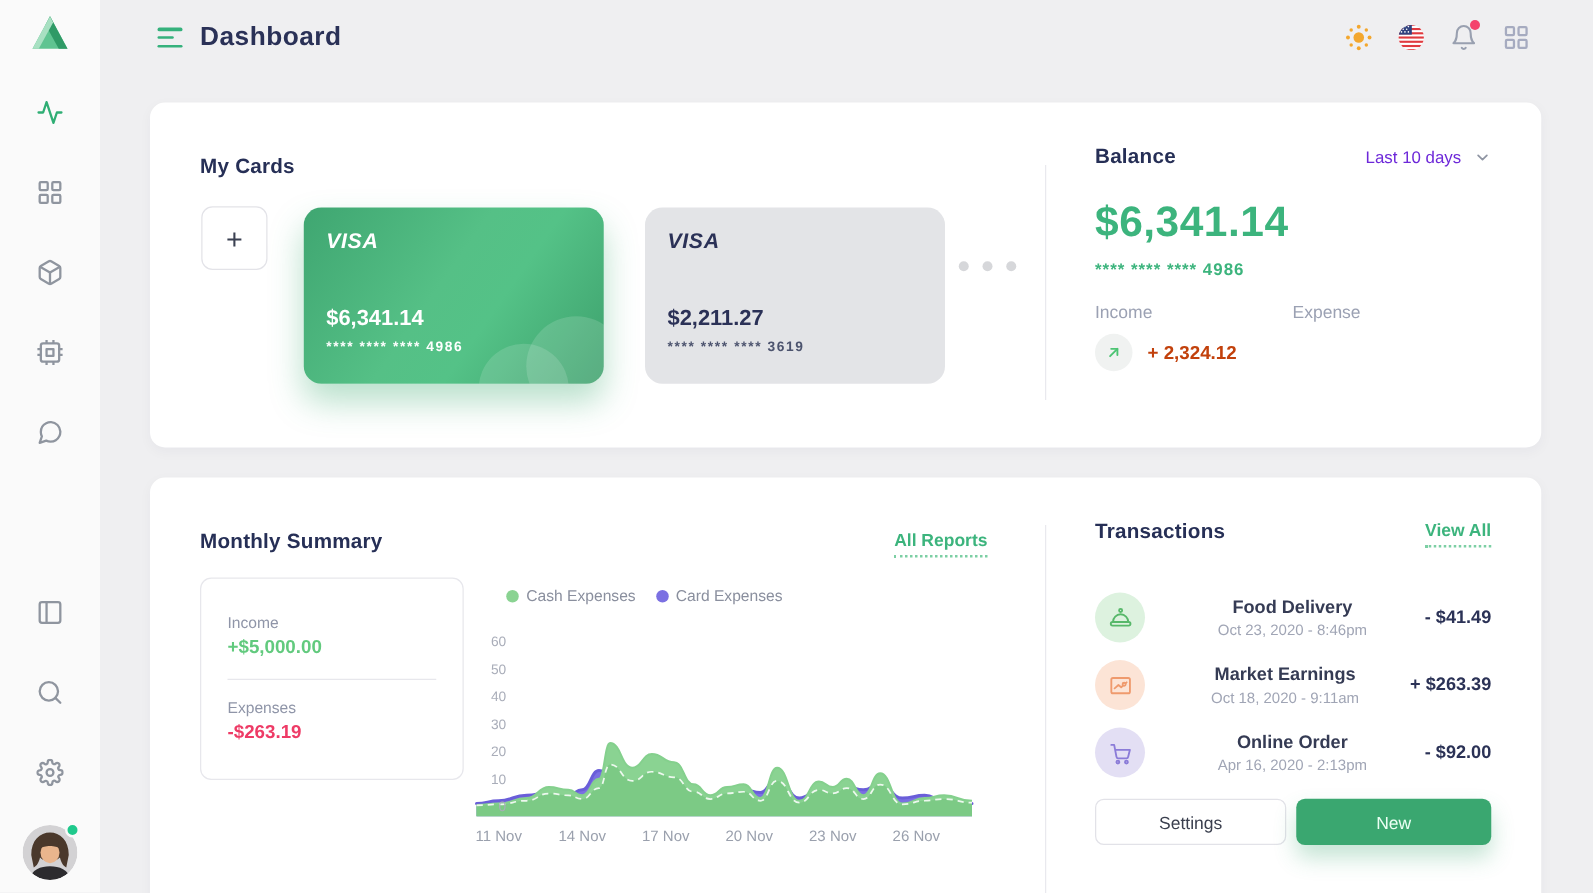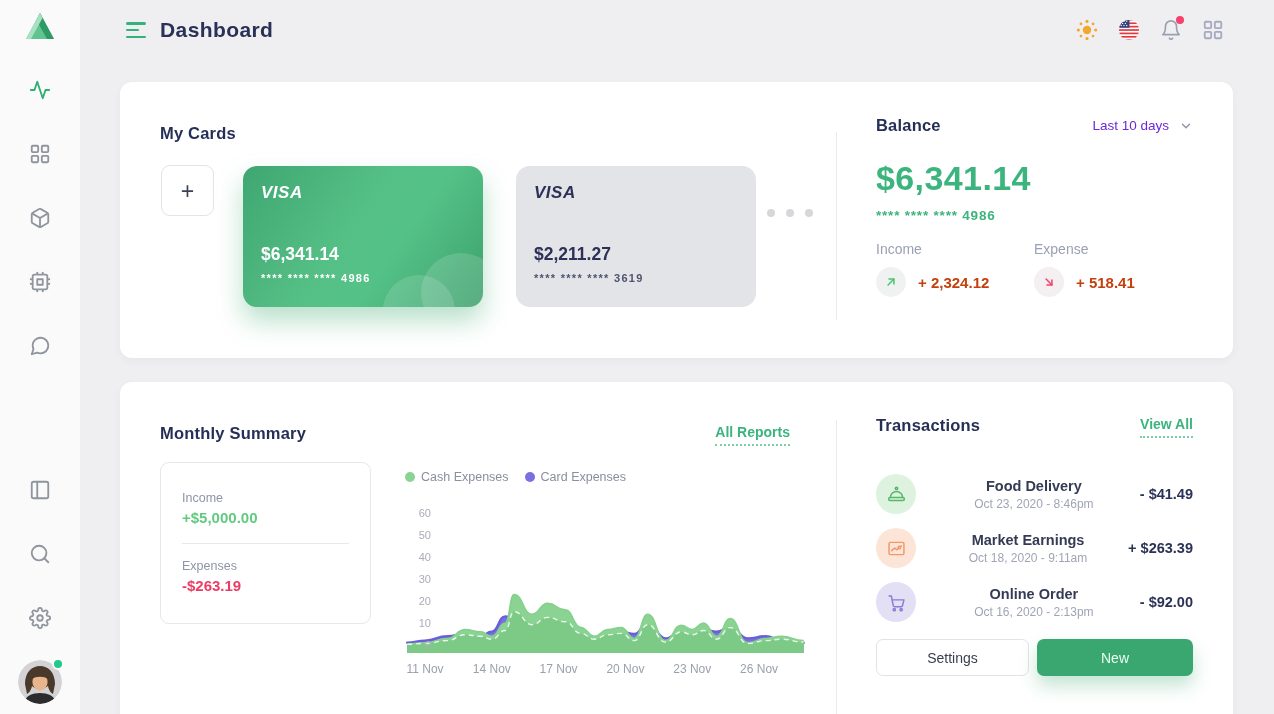--- a/index.html
+++ b/index.html
@@ -79,21 +79,21 @@
   #summary-box { position:absolute; left:40px; top:80px; width:211px; height:162px;
     border:1px solid #e7e7ec; border-radius:9px; padding:28px 21px; }
   .sum-label { font-size:12.5px; color:#8f95a8; }
   .sum-value { font-size:15px; font-weight:700; margin-top:4px; }
   #sum-income-value { color:#62ca7e; }
   #sum-expense-value { color:#ee3b66; }
   #summary-box hr { border:none; border-top:1px solid #e7e7ec; margin:17px 0 15px; }
   #chart-legend { position:absolute; left:285px; top:88px; display:flex; gap:16px; align-items:center; }
   .leg-item { display:flex; align-items:center; gap:6px; font-size:12.5px; color:#8a8f9e; }
   .leg-dot { width:10px; height:10px; border-radius:50%; }
-  #chart-wrap { position:absolute; left:282px; top:108px; width:412px; height:202px; }
+  #chart-wrap { position:absolute; left:256px; top:108px; width:412px; height:202px; }
 
   
   #txn-block { position:absolute; left:756px; top:34px; width:317px; }
   #txn-head { display:flex; justify-content:space-between; align-items:flex-start; }
   #view-all { position:static; }
   #txn-rows { margin-top:36px; }
   .txn-row { display:flex; align-items:center; height:40px; margin-bottom:14px; cursor:pointer; }
   .txn-icon { width:40px; height:40px; border-radius:50%; display:flex; align-items:center; justify-content:center; flex:0 0 40px; }
   .txn-icon svg { width:21px; height:21px; }
   .bg-food { background:#ddf2df; } .bg-market { background:#fce4d6; } .bg-online { background:#e3dff4; }
@@ -314,29 +314,20 @@
             <svg viewBox="0 0 24 24" fill="none" stroke="#4cc473" stroke-width="2.6" stroke-linecap="round" stroke-linejoin="round">
                 <line x1="7" y1="17" x2="17" y2="7"></line>
                 <polyline points="8.5 7 17 7 17 15.5"></polyline>
               </svg>
           </span>
           <span class="bal-value">+ 2,324.12</span>
         </div>
       </div>
       <div class="bal-col">
         <div class="bal-label">Expense</div>
-        <div class="bal-row">
-          <span class="bal-bubble" id="expense-bubble">
-            <svg viewBox="0 0 24 24" fill="none" stroke="#f0436a" stroke-width="2.6" stroke-linecap="round" stroke-linejoin="round">
-                <line x1="7" y1="7" x2="17" y2="17"></line>
-                <polyline points="17 8.5 17 17 8.5 17"></polyline>
-              </svg>
-          </span>
-          <span class="bal-value">+ 518.41</span>
-        </div>
       </div>
     </div>
   </div>
 </section>
 
 <section class="panel" id="panel-bottom">
   <div class="section-title" id="ms-title">Monthly Summary</div>
   <a class="green-link" id="all-reports">All Reports</a>
 
   <div id="summary-box">
@@ -421,21 +412,21 @@
         <div class="txn-row">
           <div class="txn-icon bg-online">
             <svg viewBox="0 0 24 24" fill="none" stroke="#8b7cd8" stroke-width="1.7" stroke-linecap="round" stroke-linejoin="round">
               <circle cx="9.5" cy="20.2" r="1.3"></circle>
               <circle cx="17.3" cy="20.2" r="1.3"></circle>
               <path d="M3.5 4.5h2.6l2.1 10.9a1.7 1.7 0 0 0 1.7 1.4h7.3a1.7 1.7 0 0 0 1.7-1.4L20.5 9H7"></path>
             </svg>
           </div>
           <div class="txn-text">
             <div class="txn-name">Online Order</div>
-            <div class="txn-date">Oct 16, 2020 - 2:13pm</div>
+            <div class="txn-date">Apr 16, 2020 - 2:13pm</div>
           </div>
           <div class="txn-amount">- $92.00</div>
         </div>
       </div>
     <div id="txn-buttons">
       <button id="btn-settings">Settings</button>
       <button id="btn-new">New</button>
     </div>
   </div>
 </section>

